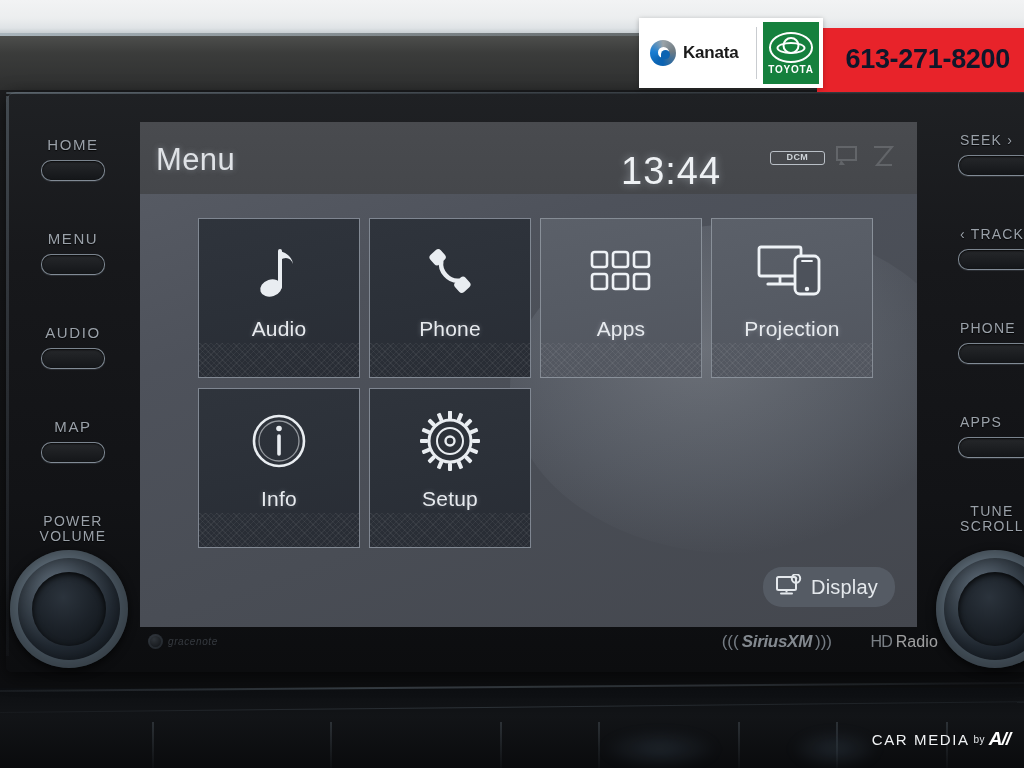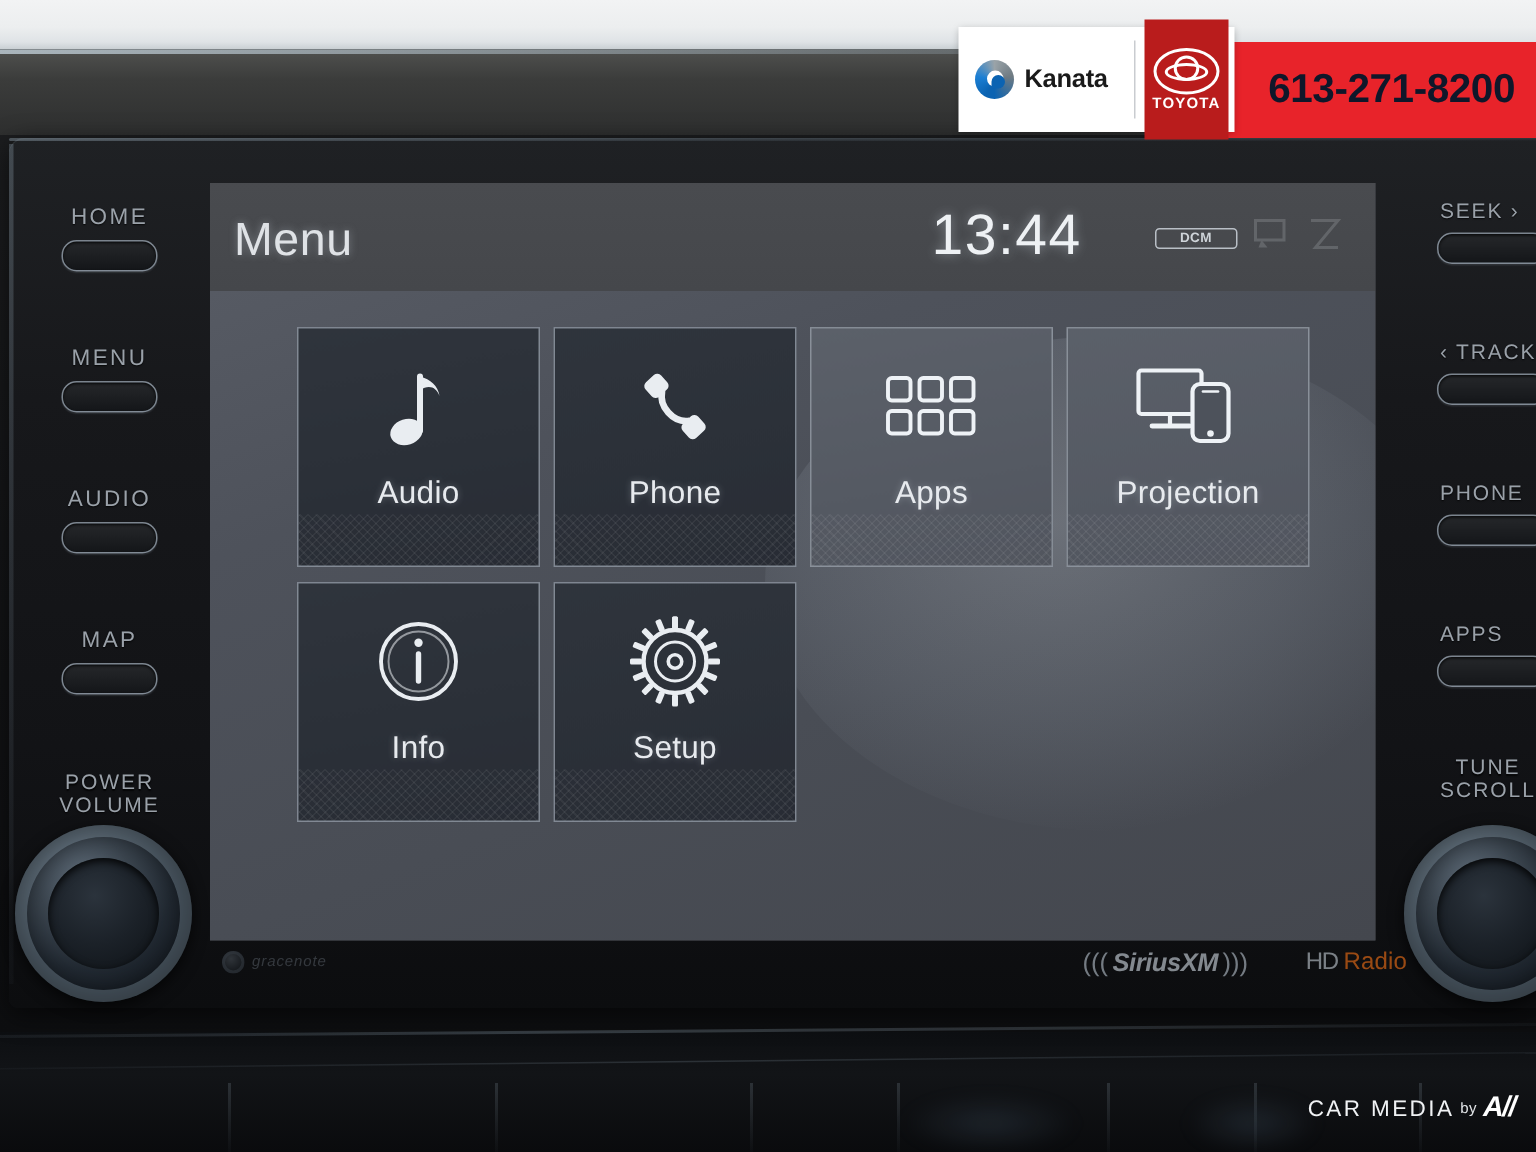--- a/index.html
+++ b/index.html
@@ -77,21 +77,21 @@
   .screen-header{
     position:absolute;left:0;top:0;width:100%;height:72px;
     background:linear-gradient(180deg,#494b4f 0%,#45474b 100%);
   }
   .hdr-title{
     position:absolute;left:16px;top:20px;
     font-size:31px;color:#dfe2e6;letter-spacing:.4px;
     text-shadow:0 0 6px rgba(220,230,240,.35);
   }
   .hdr-clock{
-    position:absolute;left:481px;top:14px;
+    position:absolute;left:481px;top:28px;
     font-size:38px;color:#eef1f4;letter-spacing:1px;font-weight:400;
     text-shadow:0 0 8px rgba(230,240,250,.4);
   }
   .hdr-icons{position:absolute;right:22px;top:22px;display:flex;align-items:center;gap:10px;}
   .dcm-badge{
     font-size:9px;color:#cfd4d9;letter-spacing:.3px;font-weight:700;
     border:1px solid #b9bfc6;border-radius:3px;padding:1px 16px 2px;line-height:1;
   }
   .ico-faint{opacity:.17;}
 
@@ -201,21 +201,21 @@
     width:15px;height:15px;border-radius:50%;
     background:radial-gradient(circle at 40% 35%, #7f8c99, #2b333b 65%, #161b21);
     box-shadow:inset 0 0 0 2px rgba(150,170,190,.5);
   }
   .gn-txt{font-size:10px;color:#8d99a6;letter-spacing:.6px;font-style:italic;}
   .sxm{position:absolute;right:106px;top:2px;display:flex;align-items:center;gap:3px;opacity:.62;}
   .sxm-wave{font-size:17px;color:#b3bec9;}
   .sxm-txt{font-size:17px;color:#ccd5de;font-weight:700;font-style:italic;letter-spacing:-.3px;}
   .hdradio{position:absolute;right:0;top:3px;display:flex;align-items:center;gap:4px;opacity:.60;}
   .hd-mark{font-size:16px;color:#c3ccd5;font-weight:400;letter-spacing:-1px;}
-  .hd-txt{font-size:16px;color:#f97316;letter-spacing:.1px;}
+  .hd-txt{font-size:16px;color:#ffffff;letter-spacing:.1px;}
 
   
   .banner{
     position:absolute;left:817px;top:28px;width:207px;height:64px;
     background:#e8232a;
   }
   .banner-phone{
     position:absolute;right:14px;top:16px;
     font-size:27px;font-weight:700;color:#0f172a;letter-spacing:-.3px;
   }
@@ -234,21 +234,21 @@
     content:"";position:absolute;left:8px;top:7px;width:11px;height:11px;border-radius:50%;
     background:#ffffff;
   }
   .kanata-swirl:before{
     content:"";position:absolute;left:11px;top:10px;width:9px;height:9px;border-radius:50% 50% 50% 0;
     background:#0b63b2;z-index:2;
   }
   .kanata-txt{font-size:17px;font-weight:700;color:#1a1a1a;letter-spacing:-.2px;}
   .lc-div{width:1px;height:52px;background:#c9ccd0;}
   .lc-right{
-    flex:1;height:80px;margin:0 4px 0 6px;background:#b91c1c;
+    flex:1;height:62px;margin:0 4px 0 6px;background:#15803d;
     display:flex;flex-direction:column;align-items:center;justify-content:center;gap:1px;
   }
   .toyota-oval{
     width:40px;height:27px;border:2.5px solid #fff;border-radius:50%;position:relative;
   }
   .toyota-oval:before{
     content:"";position:absolute;left:50%;top:3px;transform:translateX(-50%);
     width:13px;height:13px;border:2.5px solid #fff;border-radius:50%;
   }
   .toyota-oval:after{
@@ -410,20 +410,32 @@
               <circle cx="31" cy="31" r="21" fill="none" stroke="#e9edf1" stroke-width="3"></circle>
               <circle cx="31" cy="31" r="13" fill="none" stroke="#e9edf1" stroke-width="2"></circle>
               <circle cx="31" cy="31" r="4.5" fill="none" stroke="#e9edf1" stroke-width="2.4"></circle>
             </svg>
           </div>
           <div class="tile-label">Setup</div>
         </div>
 
       </div>
 
+      <div class="display-btn">
+        <span>
+          <svg width="26" height="22" viewBox="0 0 26 22">
+            <rect x="1" y="3" width="19" height="13" rx="1.5" fill="none" stroke="#e4e8ec" stroke-width="2"></rect>
+            <path d="M10.5 16 V18.5" stroke="#e4e8ec" stroke-width="2"></path>
+            <path d="M5 19.5 H16" stroke="#e4e8ec" stroke-width="2" stroke-linecap="round"></path>
+            <circle cx="20" cy="4.5" r="4.2" fill="none" stroke="#e4e8ec" stroke-width="2"></circle>
+            <circle cx="20" cy="4.5" r="1.2" fill="#e4e8ec"></circle>
+          </svg>
+        </span>
+        <span class="lbl">Display</span>
+      </div>
     </div>
   </div>
 
   <div class="side-col side-left">
 
     <div class="hkey" style="top:14px;">
       <div class="klabel">HOME</div>
       <div class="kbtn"></div>
     </div>
 

